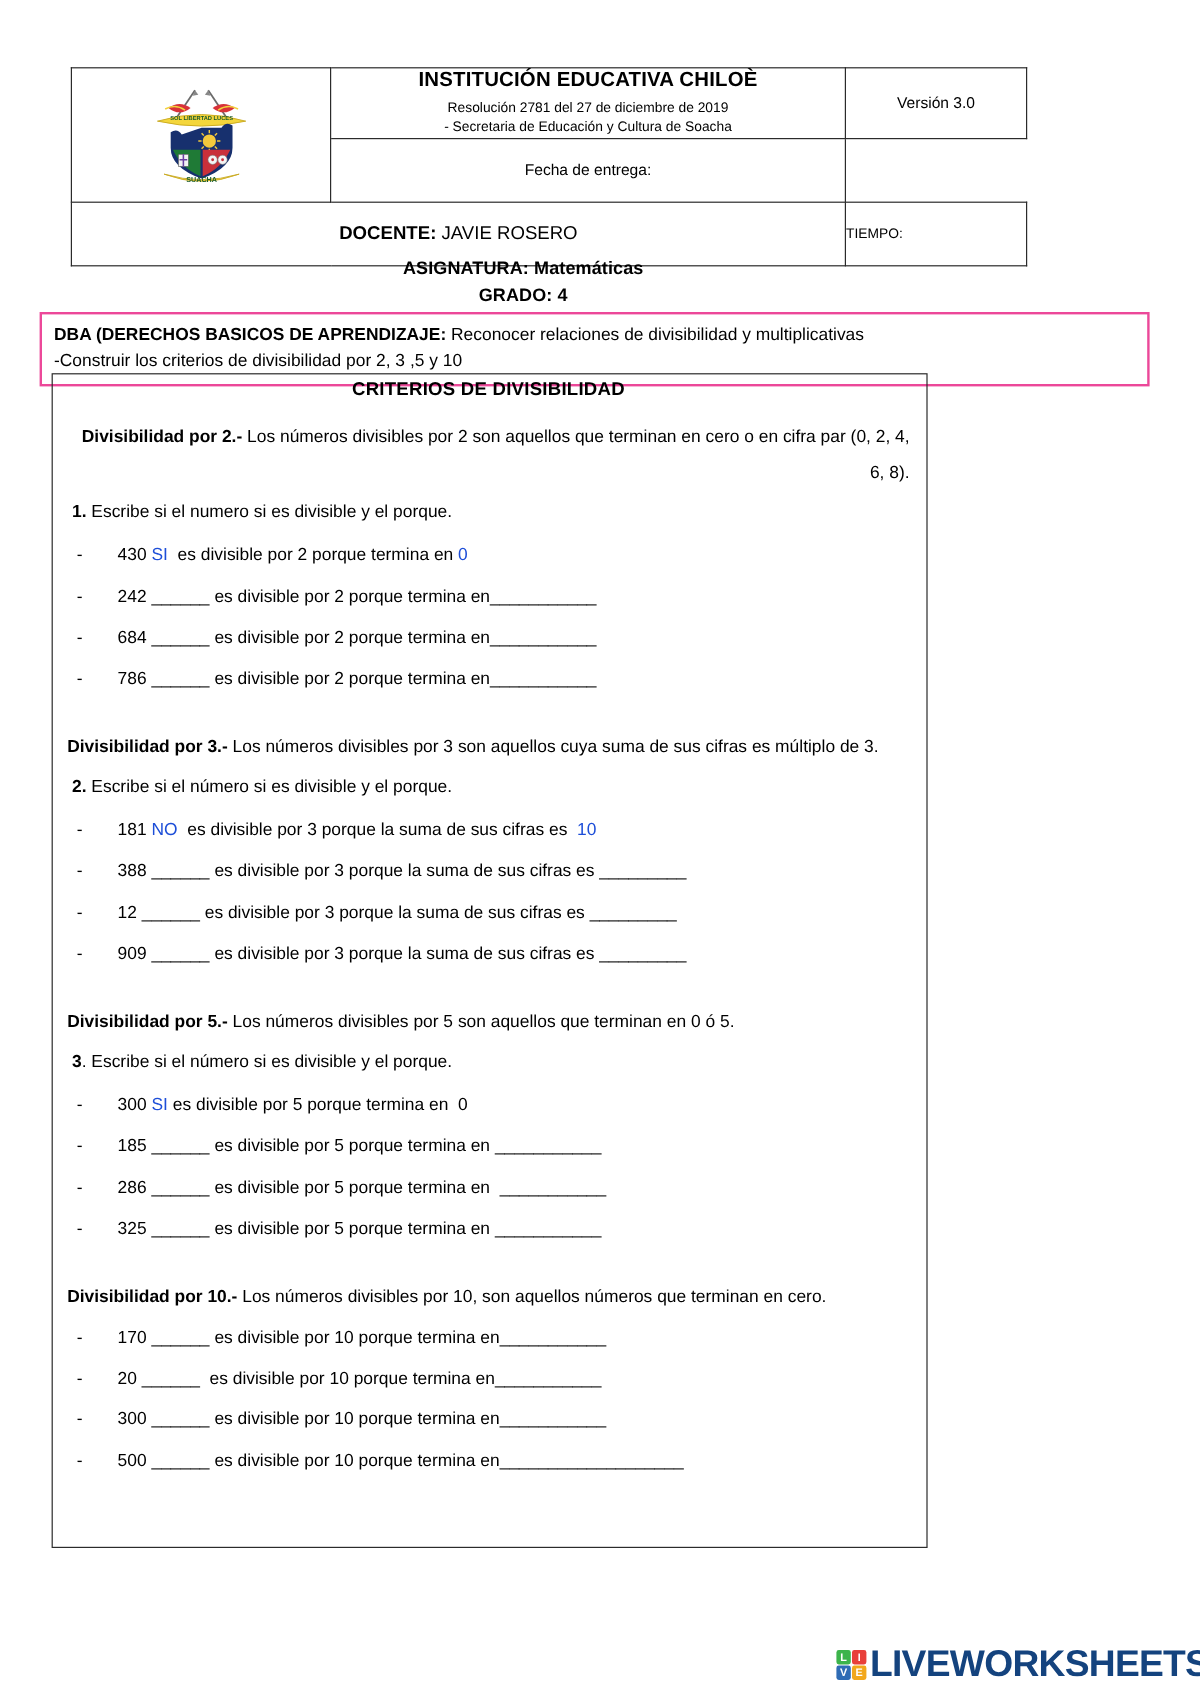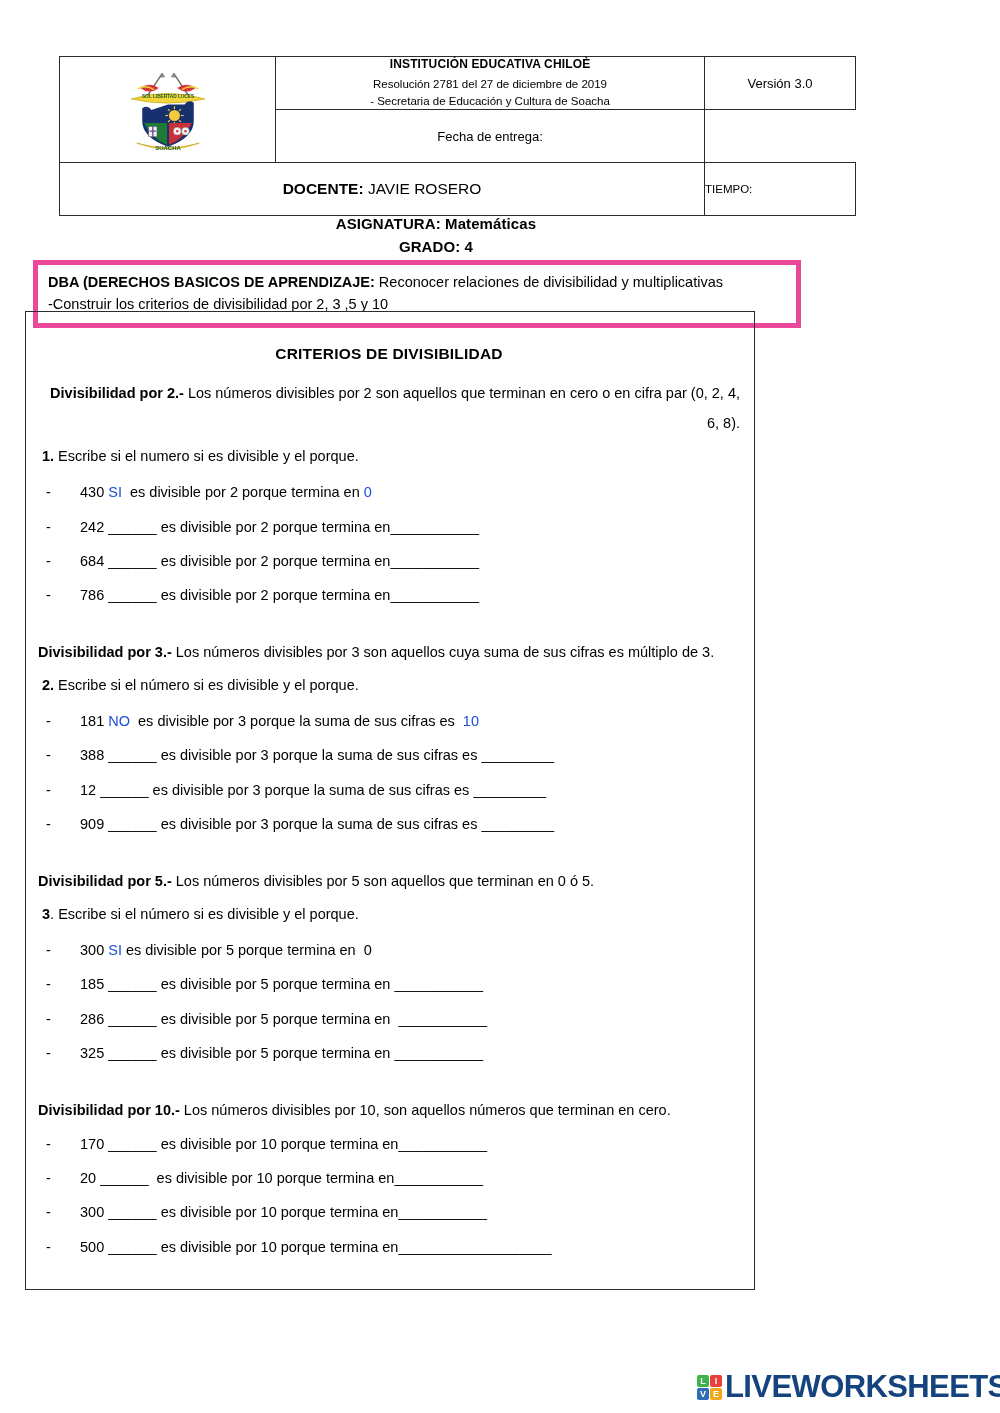--- a/index.html
+++ b/index.html
@@ -39,21 +39,21 @@
     width: 428px;
     text-align: center;
     padding: 6px 8px 8px 8px;
   }
   .cell-right {
     width: 150px;
     text-align: center;
   }
   .inst-name {
     font-weight: bold;
-    font-size: 12px;
+    font-size: 17px;
     letter-spacing: 0.15px;
     margin-bottom: 5px;
   }
   .inst-line {
     font-size: 11.5px;
     line-height: 1.42;
   }
   .cell-version {
     height: 52px;
     font-size: 13px;
@@ -97,41 +97,41 @@
     font-weight: bold;
     line-height: 1.5;
     letter-spacing: 0.1px;
   }
 
   
   .dba-box {
     position: absolute;
     left: 33px;
     top: 260px;
-    width: 768px;
-    border: 5px solid #ec4899;
+    width: 925px;
+    border: 2px solid #ec4899;
     padding: 6px 8px 7px 10px;
     box-sizing: border-box;
   }
   .dba-line {
     font-size: 14.5px;
     line-height: 1.55;
   }
   .dba-line b { font-weight: bold; }
 
   
   .content-box {
     position: absolute;
-    left: 25px;
+    left: 43px;
     top: 311px;
     width: 730px;
     height: 979px;
     border: 1px solid #2b2b2b;
     box-sizing: border-box;
-    padding: 33px 14px 0 12px;
+    padding: 4px 14px 0 12px;
   }
   .content-title {
     text-align: center;
     font-weight: bold;
     font-size: 15.5px;
     letter-spacing: 0.2px;
     margin-bottom: 16px;
   }
   .para {
     font-size: 14.5px;

